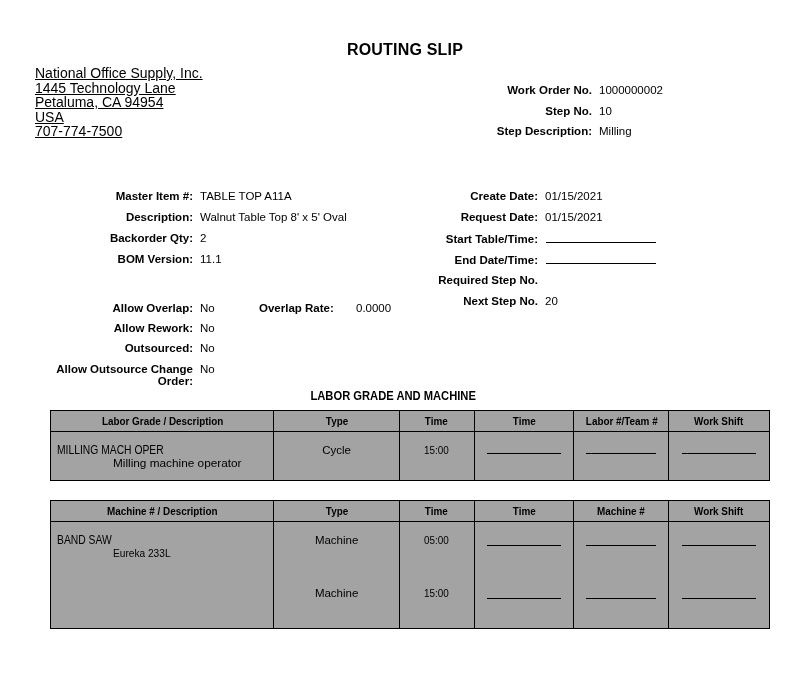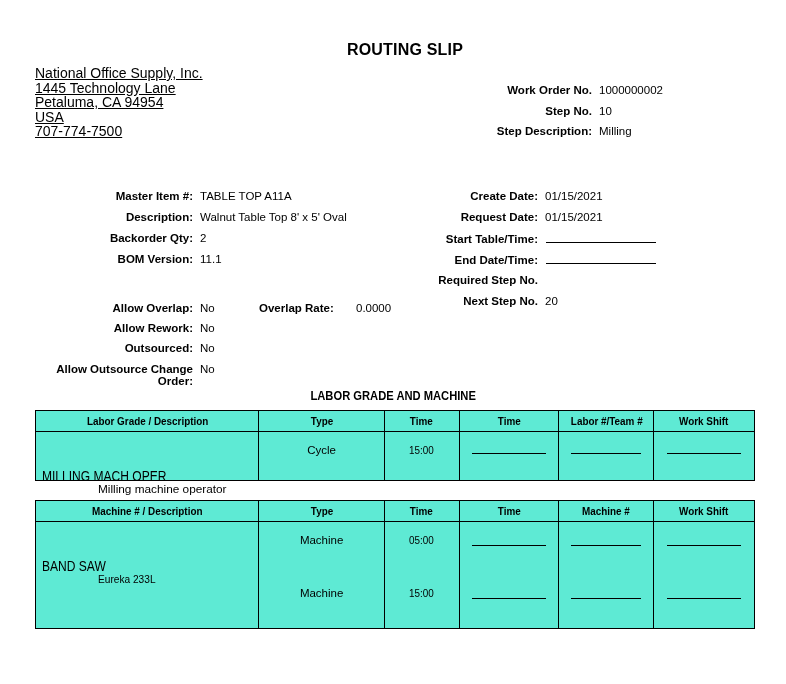--- a/index.html
+++ b/index.html
@@ -79,24 +79,24 @@
     font-size: 13px;
   }
 
   
   .narrow { display: inline-block; transform: scaleX(0.86); transform-origin: center; white-space: nowrap; }
   .narrow-l { display: inline-block; transform: scaleX(0.86); transform-origin: left center; white-space: nowrap; }
 
   
   .rtable {
     position: absolute;
-    left: 35px;
+    left: 50px;
     width: 718px;
     border: 1px solid #000;
-    background: #5eead4;
+    background: #a3a3a3;
   }
   #labor-table { top: 410px; }
   #machine-table { top: 500px; }
 
   .thead { display: flex; height: 20px; border-bottom: 1px solid #000; }
   .th {
     display: flex; align-items: center; justify-content: center;
     font-weight: bold; font-size: 11.5px;
     border-right: 1px solid #000; box-sizing: border-box;
   }
@@ -110,21 +110,21 @@
   .c2 { flex: 0 0 17.5%; max-width: 17.5%; }
   .c3 { flex: 0 0 10.4%; max-width: 10.4%; }
   .c4 { flex: 0 0 13.9%; max-width: 13.9%; }
   .c5 { flex: 0 0 13.2%; max-width: 13.2%; text-align: center; }
   .c6 { flex: 0 0 13.9%; max-width: 13.9%; }
 
   .slot { box-sizing: border-box; padding-top: 12px; line-height: 13px; }
   #labor-table .slot { height: 48px; }
   #machine-table .slot { height: 53px; }
 
-  .cell-code { padding-left: 6px; font-size: 14px; margin-top: 26px; }
+  .cell-code { padding-left: 6px; font-size: 12px; }
   .cell-desc { padding-left: 62px; margin-top: 0; font-size: 11.8px; }
   .cell-center { text-align: center; }
 
   .blank-cell {
     margin: 0 auto;
     width: 75%;
     border-bottom: 1px solid #000;
   }
   #labor-table .blank-cell { height: 9px; }
   #machine-table .blank-cell { height: 11px; }

